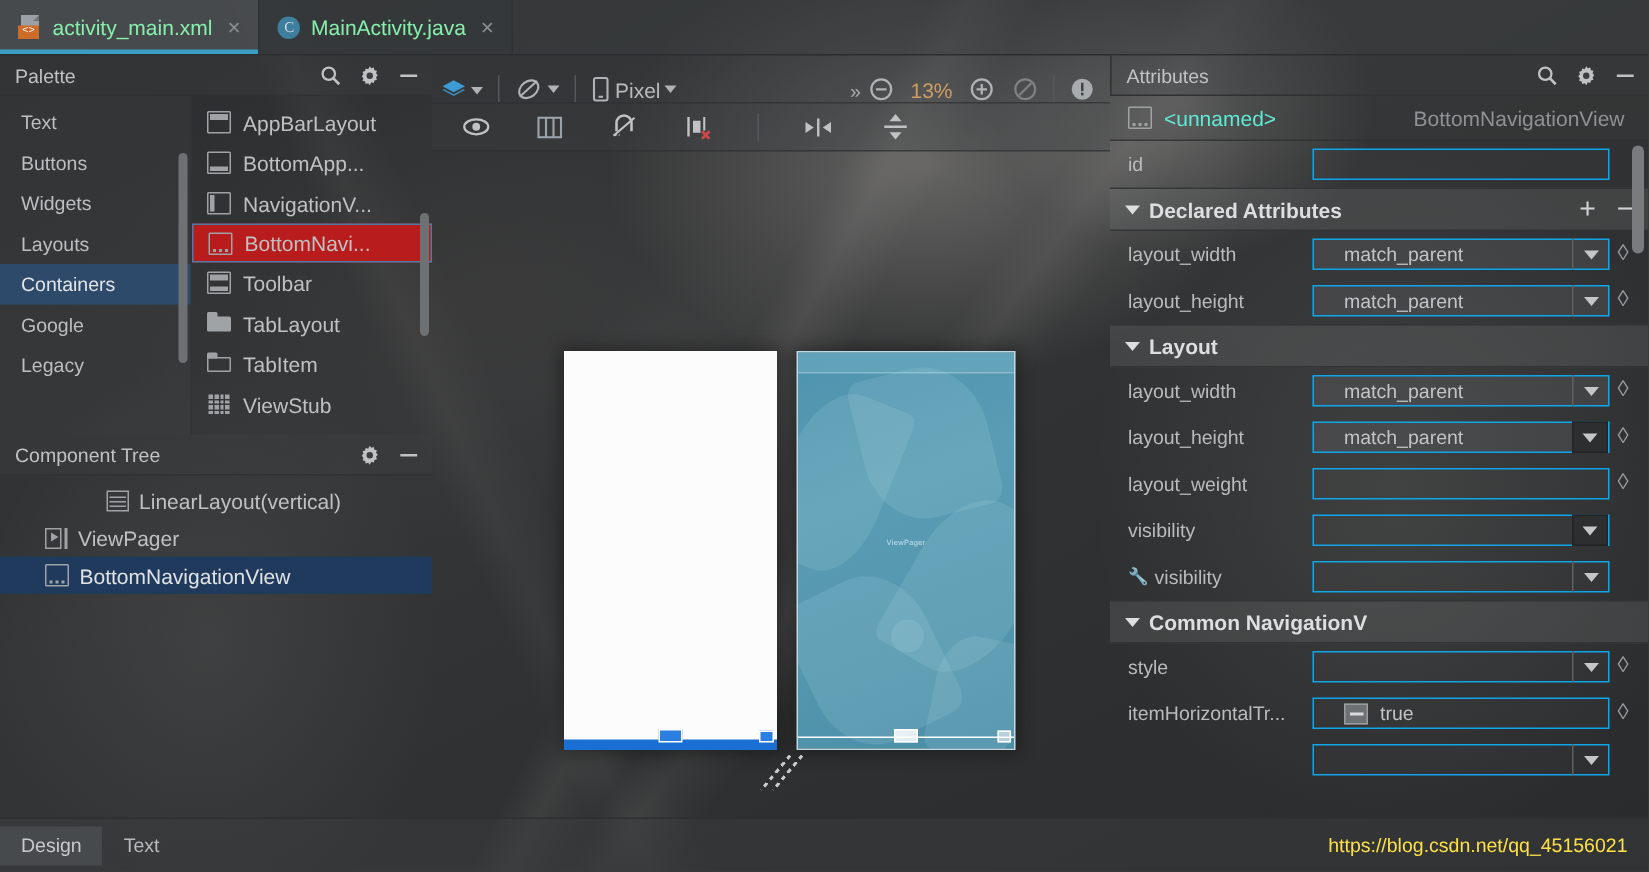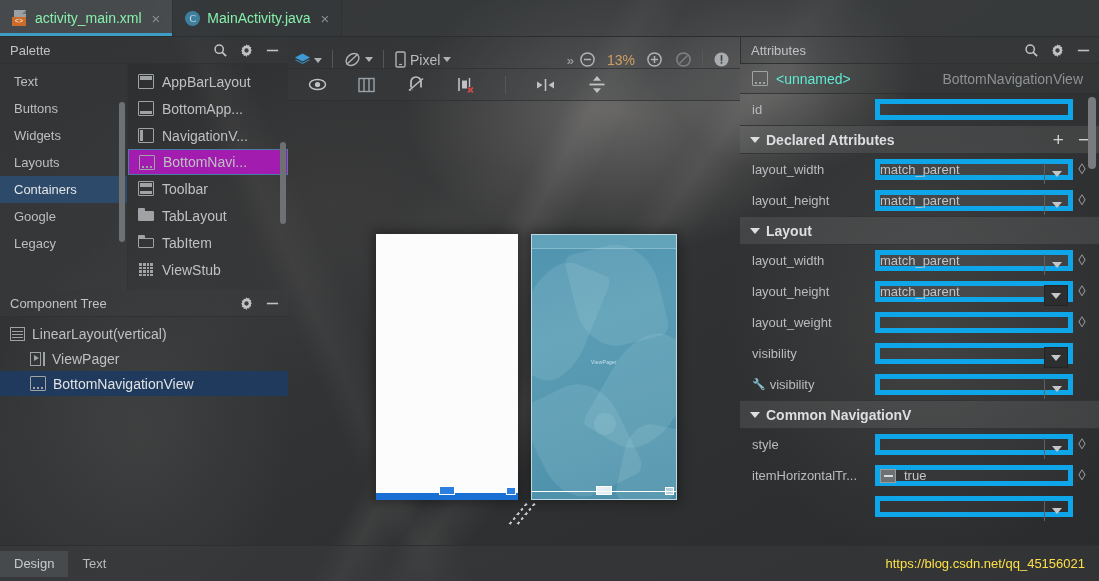--- a/index.html
+++ b/index.html
@@ -123,21 +123,21 @@
   #cats-scroll {
     position: absolute; right: 2px; top: 38px;
     width: 6px; height: 140px; background: #6d7173; border-radius: 3px;
   }
 
   #palette-items { flex: 1; position: relative; padding-top: 4px; }
   .pitem {
     height: 27px; display: flex; align-items: center; gap: 8px;
     padding-left: 10px; font-size: 14px; color: #bec0c2; cursor: default;
   }
-  .pitem.sel { background: #a21caf; border: 1px solid #4e7ba6; height: 26px; }
+  .pitem.sel { background: #b91c1c; border: 1px solid #4e7ba6; height: 26px; }
   #items-scroll {
     position: absolute; right: 2px; top: 78px;
     width: 6px; height: 82px; background: #6d7173; border-radius: 3px;
   }
 
   
   .wico { width: 16px; height: 15px; position: relative; flex: none; }
   .wico .box {
     position: absolute; inset: 0; border: 1.6px solid #9fa3a6; border-radius: 1px;
   }
@@ -162,21 +162,21 @@
     grid-template-columns: repeat(4,1fr); grid-template-rows: repeat(4,1fr); gap: 1px; }
   .wico .grid-dots i { background: #9fa3a6; }
 
   
   #ctree { left: 0; top: 290px; width: 288px; height: 255px; }
   #ctree-body { position: absolute; left: 0; top: 27px; right: 0; bottom: 0; padding-top: 4px; }
   .trow {
     height: 25px; display: flex; align-items: center; gap: 7px;
     font-size: 14px; color: #bec0c2; cursor: default;
   }
-  .trow.d0 { padding-left: 10px; }
+  .trow.d0 { padding-left: 10px; justify-content: center; }
   .trow.d1 { padding-left: 30px; }
   .trow.sel { background: #1f3a5c; color: #e0e2e4; }
 
   .ico-linear { width: 15px; height: 14px; position: relative; }
   .ico-linear .b { position: absolute; inset: 0; border: 1.5px solid #9fa3a6; }
   .ico-linear .l { position: absolute; left: 2px; right: 2px; height: 1.5px; background: #9fa3a6; }
   .ico-vp { width: 15px; height: 14px; position: relative; }
   .ico-vp .b { position: absolute; left: 0; top: 0; width: 11px; height: 14px; border: 1.5px solid #9fa3a6; }
   .ico-vp .tri {
     position: absolute; left: 3.5px; top: 3.5px;
@@ -291,22 +291,22 @@
     overflow: hidden;
   }
   .arow {
     height: 31px; display: flex; align-items: center;
     padding-left: 12px; padding-right: 8px;
   }
   .alabel { width: 123px; font-size: 13px; color: #b9bbbd; white-space: nowrap;
             display: flex; align-items: center; gap: 4px; }
   .afield {
     position: relative; flex: 1; height: 21px;
-    border: 5px solid #0ea5e9; background: rgba(255,255,255,0.015);
-    display: flex; align-items: center; padding-left: 0;
+    border: 1px solid #0ea5e9; background: rgba(255,255,255,0.015);
+    display: flex; align-items: center; padding-left: 20px;
     font-size: 13px; color: #c2c4c6;
   }
   .afield.filled { background: rgba(120,124,126,0.22); }
   .afield .dd {
     position: absolute; right: 0; top: -1px; width: 24px; height: 21px;
     border-left: 1px solid #5e6163;
     display: flex; align-items: center; justify-content: center;
   }
   .afield.dd-focus .dd { background: #2c2e2f; border: 1px solid #222425; }
   .afield .dd i {

